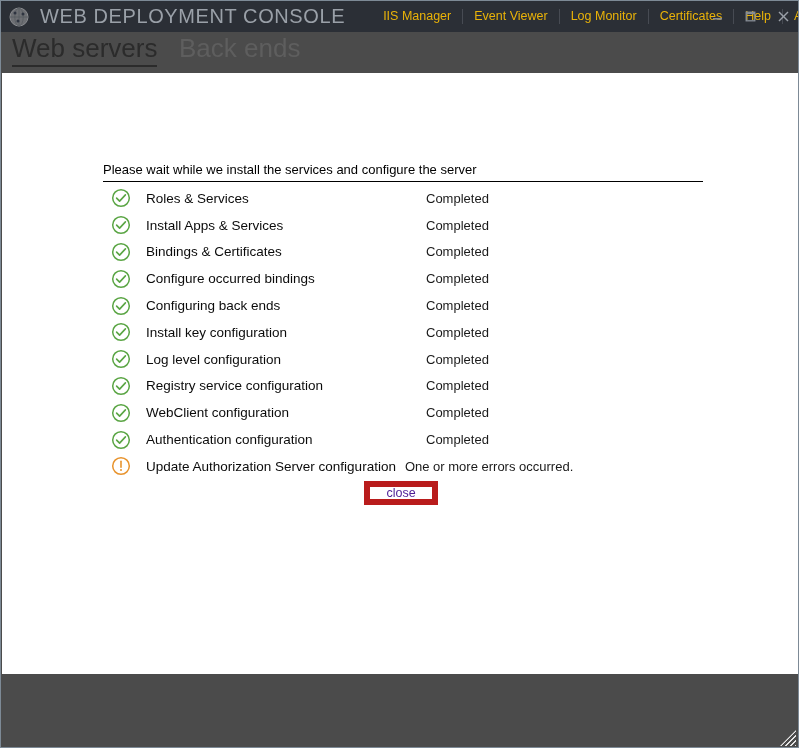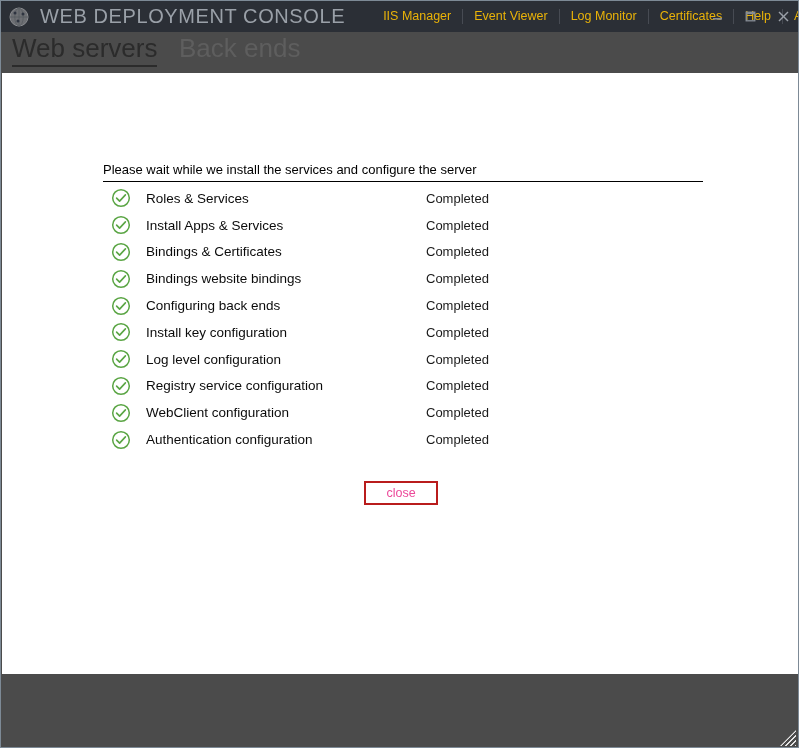--- a/index.html
+++ b/index.html
@@ -203,24 +203,24 @@
   }
 
   
   .close-btn {
     position: absolute;
     left: 362px;
     top: 408px;
     width: 74px;
     height: 24px;
     background: #ffffff;
-    border: 2px solid #b91c1c;
+    border: 6px solid #b91c1c;
     box-sizing: border-box;
     font-size: 12.5px;
-    color: #ec4899;
+    color: #4c1d95;
     font-family: "Liberation Sans", sans-serif;
     display: flex;
     align-items: center;
     justify-content: center;
     cursor: pointer;
     padding: 0;
   }
 </style>
 </head>
 <body>
@@ -309,21 +309,21 @@
               <polyline points="6.6,11.1 9.6,14.1 15.4,7.9" fill="none" stroke="#5aa544" stroke-width="1.6" stroke-linecap="round" stroke-linejoin="round"></polyline>
             </svg></span>
           <span class="task-label">Bindings &amp; Certificates</span>
           <span class="task-status fixed">Completed</span>
         </div>
         <div class="task-row">
           <span class="task-icon"><svg width="22" height="22" viewBox="0 0 22 22">
               <circle cx="11" cy="11" r="8.3" fill="none" stroke="#5aa544" stroke-width="1.5"></circle>
               <polyline points="6.6,11.1 9.6,14.1 15.4,7.9" fill="none" stroke="#5aa544" stroke-width="1.6" stroke-linecap="round" stroke-linejoin="round"></polyline>
             </svg></span>
-          <span class="task-label">Bindings website bindings</span>
+          <span class="task-label">Configure occurred bindings</span>
           <span class="task-status fixed">Completed</span>
         </div>
         <div class="task-row">
           <span class="task-icon"><svg width="22" height="22" viewBox="0 0 22 22">
               <circle cx="11" cy="11" r="8.3" fill="none" stroke="#5aa544" stroke-width="1.5"></circle>
               <polyline points="6.6,11.1 9.6,14.1 15.4,7.9" fill="none" stroke="#5aa544" stroke-width="1.6" stroke-linecap="round" stroke-linejoin="round"></polyline>
             </svg></span>
           <span class="task-label">Configuring back ends</span>
           <span class="task-status fixed">Completed</span>
         </div>
@@ -359,20 +359,29 @@
           <span class="task-label">WebClient configuration</span>
           <span class="task-status fixed">Completed</span>
         </div>
         <div class="task-row">
           <span class="task-icon"><svg width="22" height="22" viewBox="0 0 22 22">
               <circle cx="11" cy="11" r="8.3" fill="none" stroke="#5aa544" stroke-width="1.5"></circle>
               <polyline points="6.6,11.1 9.6,14.1 15.4,7.9" fill="none" stroke="#5aa544" stroke-width="1.6" stroke-linecap="round" stroke-linejoin="round"></polyline>
             </svg></span>
           <span class="task-label">Authentication configuration</span>
           <span class="task-status fixed">Completed</span>
+        </div>
+        <div class="task-row">
+          <span class="task-icon"><svg width="22" height="22" viewBox="0 0 22 22">
+              <circle cx="11" cy="11" r="8.3" fill="none" stroke="#e8942e" stroke-width="1.5"></circle>
+              <line x1="11" y1="6.3" x2="11" y2="12.2" stroke="#e8942e" stroke-width="1.6" stroke-linecap="round"></line>
+              <circle cx="11" cy="15" r="1" fill="#e8942e"></circle>
+            </svg></span>
+          <span class="task-label">Update Authorization Server configuration</span>
+          <span class="task-status inline">One or more errors occurred.</span>
         </div>
       </div>
 
     <button class="close-btn">close</button>
   </div>
 
   <div class="footer-bar">
     <div class="resize-grip"></div>
   </div>
 

